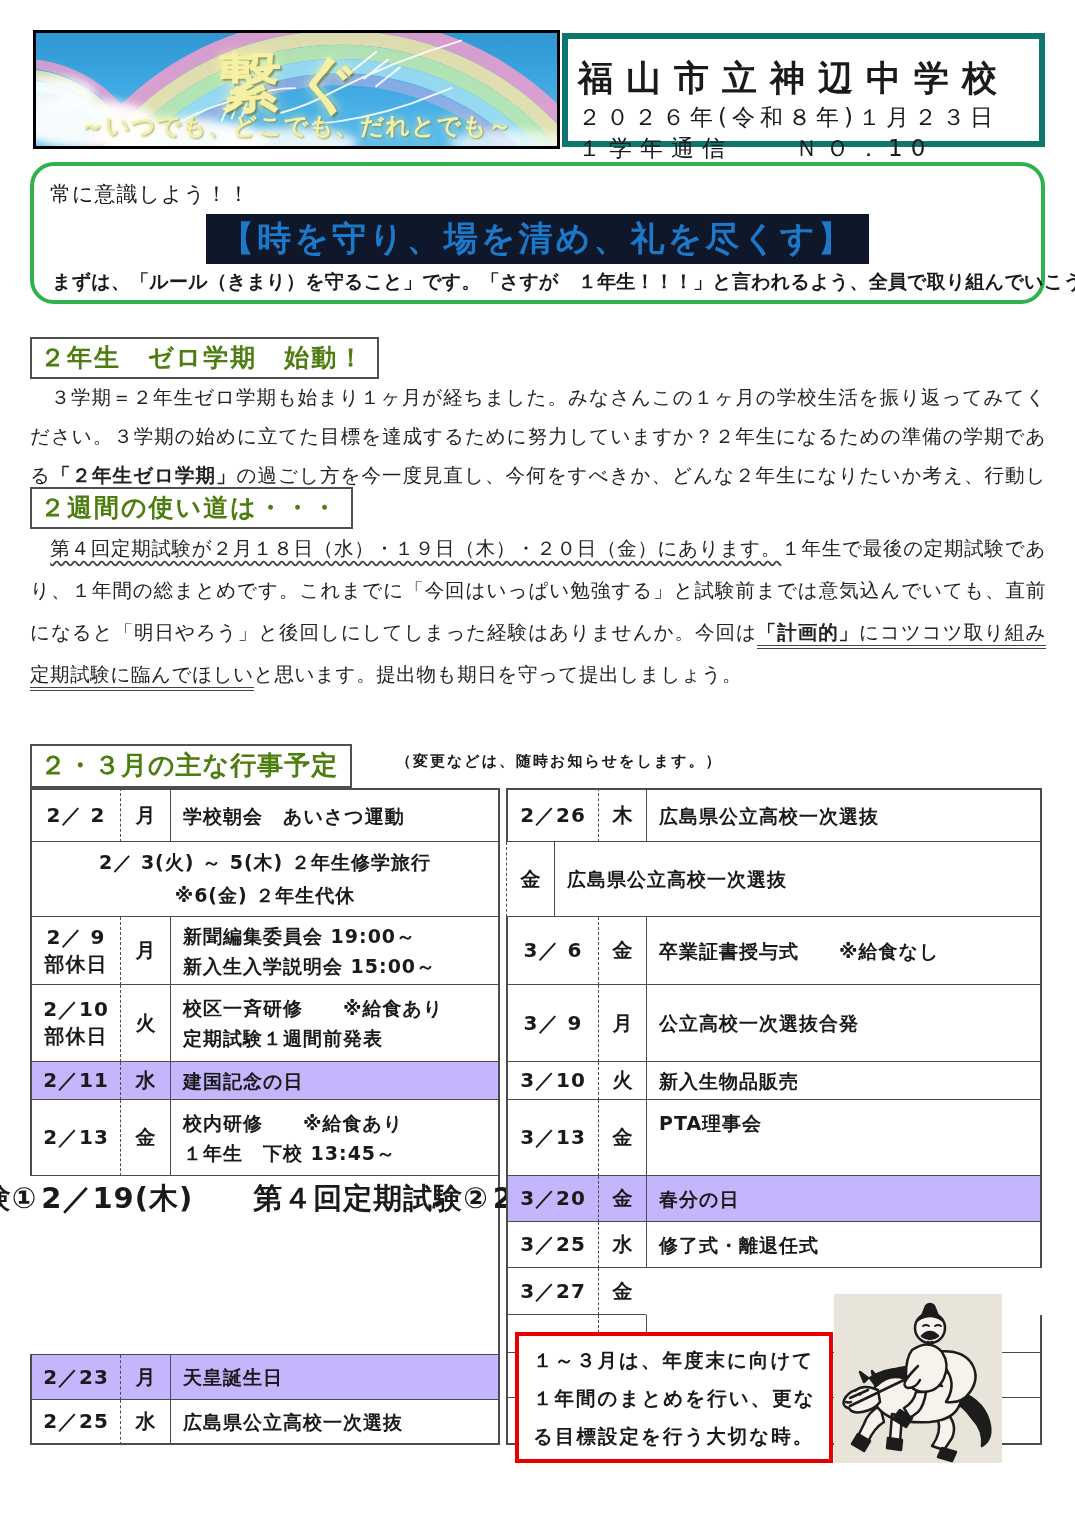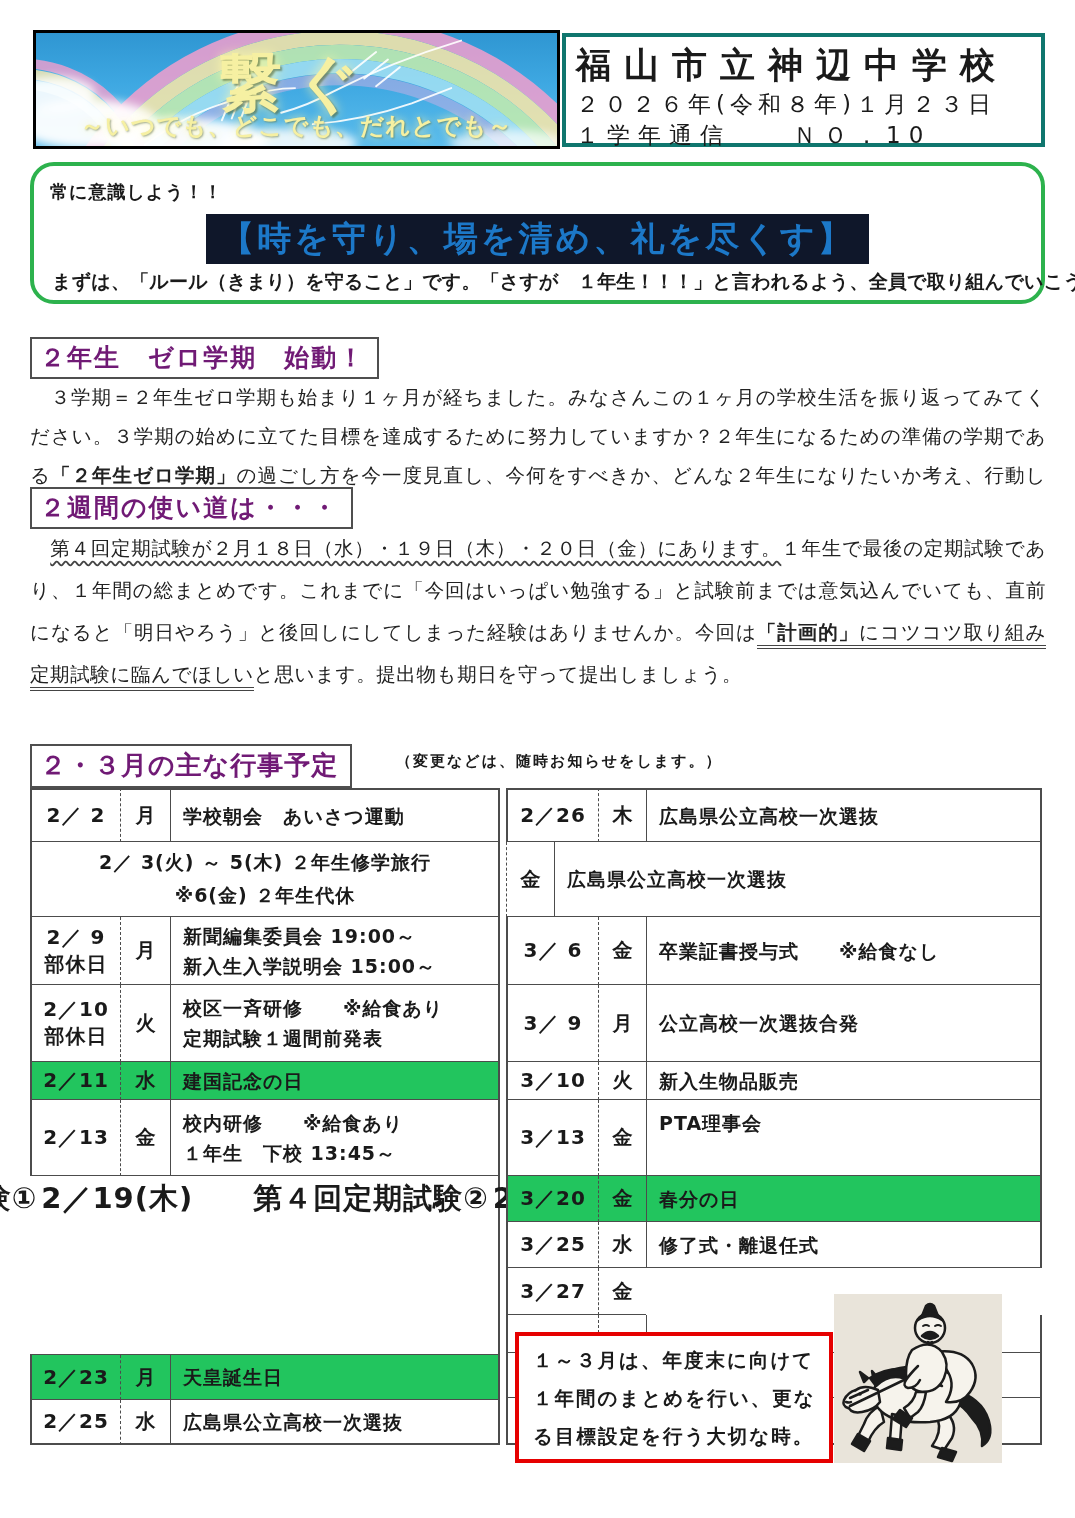--- a/index.html
+++ b/index.html
@@ -13,38 +13,38 @@
     background:linear-gradient(180deg,#2f96d2 0%,#3ea8e2 45%,#5cbdec 100%); }
   .logo-box svg.sky { position:absolute; left:0; top:0; width:100%; height:100%; }
   .logo-title { position:absolute; left:0; top:8px; width:100%; text-align:center;
     font-size:62px; font-weight:bold; color:#f6f0a2; letter-spacing:14px;
     text-shadow:2px 2px 2px rgba(70,90,40,.55), 0 0 12px rgba(255,248,170,.9); }
   .logo-tagline { position:absolute; left:0; bottom:4px; width:100%; text-align:center;
     font-size:24px; font-weight:bold; color:#f6f0a2; letter-spacing:1px;
     text-shadow:1px 1px 2px rgba(70,90,40,.5), 0 0 8px rgba(255,248,170,.85); }
 
   .school-box { position:absolute; left:562px; top:33px; width:483px; height:114px;
-    border:4px solid #0f766e; background:#fff; padding:5px 8px 6px 10px;
+    border:6px solid #0f766e; background:#fff; padding:16px 8px 6px 10px;
     display:flex; flex-direction:column; justify-content:space-between; }
   .school-name { font-size:35px; font-weight:bold; letter-spacing:13px; white-space:nowrap; }
   .school-date { font-size:23px; letter-spacing:5px; white-space:nowrap; }
   .school-issue { font-size:23px; letter-spacing:8px; white-space:nowrap; }
 
   
   .notice-box { position:absolute; left:30px; top:162px; width:1015px; height:142px;
     border:4px solid #2db24d; border-radius:24px; background:#fff; }
-  .notice-lead { position:absolute; left:16px; top:14px; font-size:18px; font-weight:bold; letter-spacing:1px; }
+  .notice-lead { position:absolute; left:16px; top:14px; font-size:21px; font-weight:normal; letter-spacing:1px; }
   .notice-slogan-wrap { position:absolute; left:0; top:48px; width:100%; text-align:center; }
   .notice-slogan { display:inline-block; background:#0f172a; color:#1c78c8;
     font-size:34px; font-weight:bold; letter-spacing:3px; padding:2px 14px; }
   .notice-body { position:absolute; left:18px; top:103px; font-size:19px; font-weight:bold; letter-spacing:0.2px; white-space:nowrap; }
 
   
   .sec-head { position:absolute; display:inline-block; border:2px solid #4f4f4f; background:#fff;
-    color:#701a75; font-weight:bold; padding:2px 12px 3px 8px; letter-spacing:2px; }
+    color:#4d7c0f; font-weight:bold; padding:2px 12px 3px 8px; letter-spacing:2px; }
   .sec-head-1 { left:30px; top:337px; font-size:25px; }
   .sec-head-2 { left:30px; top:487px; font-size:25px; }
   .sec-head-3 { left:30px; top:744px; font-size:26px; letter-spacing:1px; }
   .sec-note { position:absolute; left:396px; top:752px; font-size:15px; font-weight:bold; letter-spacing:2px; }
 
   .para { position:absolute; left:30px; width:1016px; font-size:19.5px; line-height:39px;
     text-align:justify; letter-spacing:0.6px; color:#222; }
   .para-1 { top:378px; }
   .para-2 { top:528px; line-height:42px; }
   .u-wavy { text-decoration:underline; text-decoration-style:wavy; text-decoration-color:#444; text-underline-offset:5px; }
@@ -71,21 +71,21 @@
     flex-direction:column; justify-content:center; align-items:flex-start; padding-left:12px;
     font-size:19px; font-weight:600; line-height:30px; letter-spacing:1px; }
   .c-event.top { justify-content:flex-start; padding-top:8px; }
   .c-merged { border-left:2px solid #4c4c4c; border-right:2px solid #4c4c4c; width:100%;
     flex-direction:column; justify-content:center; align-items:center;
     font-size:19px; font-weight:600; line-height:33px; letter-spacing:1px; }
   .c-exam { border-right:2px solid #4c4c4c; width:100%;
     flex-direction:row; justify-content:center; align-items:flex-start; padding-left:2px; gap:4px; }
   .c-exam div { font-size:29px; font-weight:bold; letter-spacing:1px; line-height:44px; white-space:nowrap; }
   .c-empty { border-right:2px solid #4c4c4c; }
-  .gray > div { background:#22c55e; }
+  .gray > div { background:#c4b5fd; }
 
   
   .message-box { position:absolute; left:515px; top:1332px; width:318px; height:131px;
     border:4px solid #e60000; background:#fff; padding:6px 0 0 14px; }
   .message-box div { font-size:19.5px; font-weight:bold; line-height:38px; letter-spacing:2px; white-space:nowrap; }
   .rider { position:absolute; left:834px; top:1294px; width:168px; height:169px; }
 </style>
 </head>
 <body>
 

